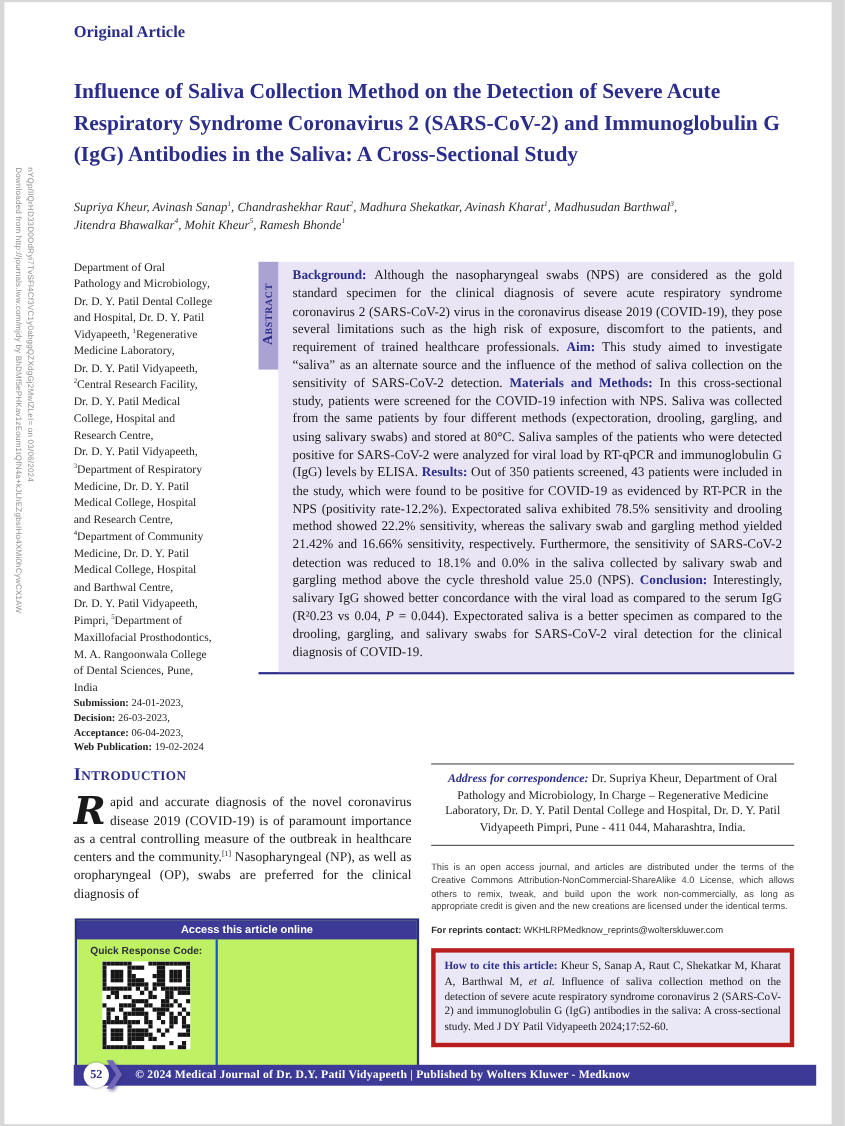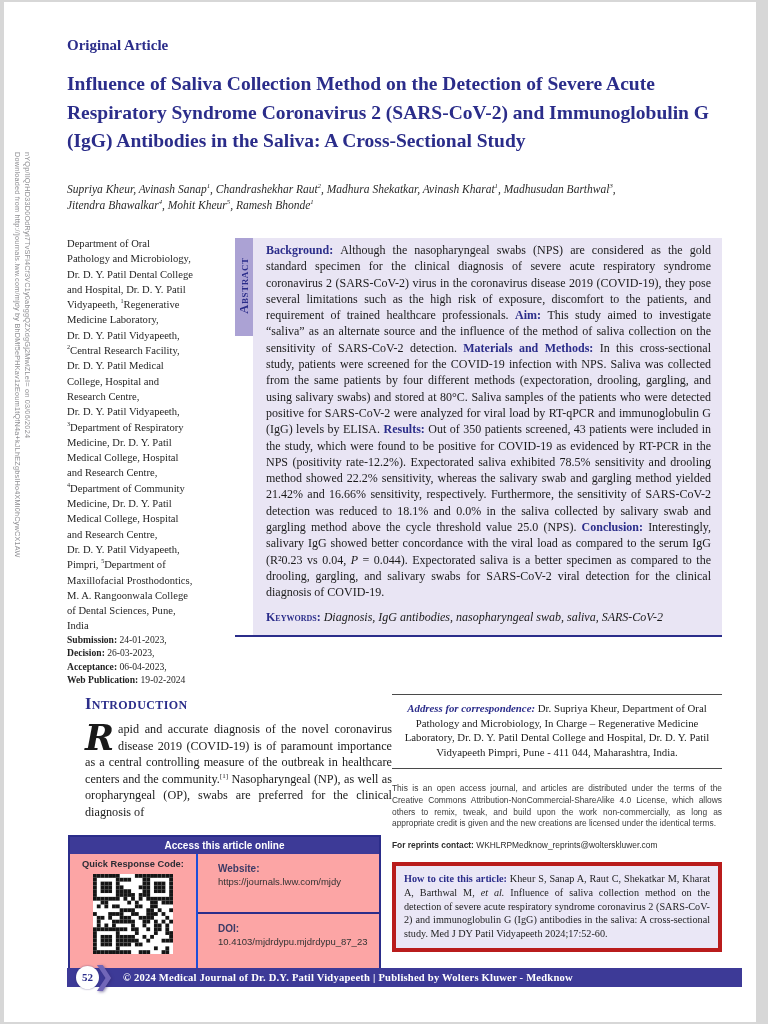--- a/index.html
+++ b/index.html
@@ -6,21 +6,21 @@
   body{width:768px;height:1024px;background:#d7d7d7;overflow:hidden;
        font-family:"Liberation Serif",serif;-webkit-font-smoothing:antialiased;}
   .page{position:relative;margin:2px 12px 0 4px;width:752px;height:1020px;background:#ffffff;}
 
   
   .watermark{position:absolute;left:7px;top:150px;height:505px;
              writing-mode:vertical-lr;text-orientation:sideways;
              font-family:"Liberation Sans",sans-serif;font-size:7.3px;line-height:10.5px;
              color:#8f8f93;letter-spacing:.2px;}
 
-  .section-label{position:absolute;left:63px;top:35px;font-size:15px;font-weight:bold;color:#2b2d8a;}
+  .section-label{position:absolute;left:63px;top:20px;font-size:15px;font-weight:bold;color:#2b2d8a;}
   .title{position:absolute;left:63px;top:68px;width:660px;margin:0;
          font-size:19.5px;line-height:28.5px;font-weight:bold;color:#2b2d8a;}
   .authors{position:absolute;left:63px;top:180px;width:650px;margin:0;
            font-style:italic;font-size:11.5px;line-height:15.5px;color:#2a2a2a;white-space:pre-line;}
   sup{font-size:.58em;vertical-align:super;line-height:0;}
 
   .affiliations{position:absolute;left:63px;top:234px;width:172px;
                 font-size:10.6px;line-height:15.3px;color:#1f1f1f;white-space:pre-line;}
   .dates{position:absolute;left:63px;top:631px;font-size:9.6px;line-height:13.4px;color:#1f1f1f;}
   .dates b{font-weight:bold;}
@@ -32,42 +32,42 @@
                      transform:rotate(-90deg);display:block;
                      font-variant:small-caps;font-weight:bold;font-size:12.5px;letter-spacing:.6px;color:#2b2d8a;}
   .abstract-box{margin-left:18px;background:#e9e5f4;padding:4px 11px 10px 13px;}
   .abs-text{margin:0;font-size:12px;line-height:16.3px;color:#1a1a1a;text-align:justify;}
   .abs-lbl{font-weight:bold;color:#2b2d8a;}
   .keywords{margin:9px 0 0 0;font-size:12px;line-height:15.5px;color:#1a1a1a;}
   .kw-label{font-variant:small-caps;font-weight:bold;color:#2b2d8a;}
   .keywords i{font-style:italic;}
 
   
-  .col-left{position:absolute;left:81px;top:692px;width:307px;}
+  .col-left{position:absolute;left:63px;top:692px;width:307px;}
   .col-left h2{margin:0;font-variant:small-caps;font-weight:bold;font-size:16.5px;
                letter-spacing:.4px;color:#2b2d8a;}
   .intro{margin:7px 0 0 0;font-size:12.2px;line-height:16.6px;color:#1a1a1a;text-align:justify;}
   .dropcap{float:left;font-family:"DejaVu Serif",serif;font-style:italic;font-weight:bold;
            font-size:35px;line-height:29px;padding:2px 4px 0 0;color:#1a1a1a;}
 
   .col-right{position:absolute;left:388px;top:692px;width:330px;}
   .rule{border-top:1.2px solid #4a4a4a;height:0;}
   .corr{padding:6px 0 9px 0;text-align:center;font-size:10.8px;line-height:14.6px;color:#222;}
   .corr-label{font-weight:bold;font-style:italic;color:#2b2d8a;}
   .corr-email{display:block;}
   .open-access{margin-top:14px;font-family:Liberation Sans, sans-serif;font-size:8.4px;
                line-height:11.6px;color:#3b3b3b;text-align:justify;}
   .reprints{margin-top:10px;font-family:"Liberation Sans",sans-serif;font-size:8.4px;color:#2d2d2d;}
   .reprints b{font-weight:bold;}
   .cite-box{margin-top:12px;border:4px solid #b91c1c;background:#eae7f6;padding:6px 8px 7px 8px;
             font-size:10.2px;line-height:13.9px;color:#1e1e1e;text-align:justify;}
   .cite-label{font-weight:bold;color:#2b2d8a;}
 
   
-  .access-box{position:absolute;left:64px;top:833px;width:309px;border:2px solid #2b2d8a;background:#fca5a5;}
+  .access-box{position:absolute;left:64px;top:833px;width:309px;border:2px solid #2b2d8a;background:#bef264;}
   .access-header{background:#3d3a97;color:#fff;text-align:center;
                  font-family:"Liberation Sans",sans-serif;font-weight:bold;font-size:10px;padding:2.5px 0 3px 0;}
   .access-body{display:flex;min-height:93px;}
   .access-left{width:122px;border-right:2px solid #1d4ed8;padding:5px 2px 18px 2px;text-align:center;}
   .qr-label{font-family:"Liberation Sans",sans-serif;font-weight:bold;font-size:9.3px;color:#2d2d35;}
   .qr-svg{display:block;margin:5px auto 0 auto;background:#fff;}
   .access-right{flex:1;display:flex;flex-direction:column;}
   .access-cell{flex:1;padding:9px 4px 7px 20px;}
   .access-cell.first{border-bottom:2px solid #2b2d8a;}
   .cell-label{font-family:"Liberation Sans",sans-serif;font-weight:bold;font-size:10px;color:#3c3b66;margin-bottom:2px;}
@@ -112,42 +112,41 @@
 College, Hospital and
 Research Centre,
 Dr. D. Y. Patil Vidyapeeth,
 </span><sup>3</sup><span>Department of Respiratory
 Medicine, Dr. D. Y. Patil
 Medical College, Hospital
 and Research Centre,
 </span><sup>4</sup><span>Department of Community
 Medicine, Dr. D. Y. Patil
 Medical College, Hospital
-and Research Centre,
+and Barthwal Centre,
 Dr. D. Y. Patil Vidyapeeth,
 Pimpri, </span><sup>5</sup><span>Department of
 Maxillofacial Prosthodontics,
 M. A. Rangoonwala College
 of Dental Sciences, Pune,
 India</span></div>
 
   <div class="dates">
     <div><b>Submission:</b><span> 24-01-2023,</span></div>
     <div><b>Decision:</b><span> 26-03-2023,</span></div>
     <div><b>Acceptance:</b><span> 06-04-2023,</span></div>
     <div><b>Web Publication:</b><span> 19-02-2024</span></div>
   </div>
 
   <div class="abstract-wrap">
     <div class="abstract-tab">
       <span>Abstract</span>
     </div>
     <div class="abstract-box">
       <p class="abs-text"><b class="abs-lbl">Background: </b><span><span>Although the nasopharyngeal swabs (NPS) are considered as the gold standard specimen for the clinical diagnosis of severe acute respiratory syndrome coronavirus 2 (SARS-CoV-2) virus in the coronavirus disease 2019 (COVID-19), they pose several limitations such as the high risk of exposure, discomfort to the patients, and requirement of trained healthcare professionals. </span></span><b class="abs-lbl">Aim: </b><span><span>This study aimed to investigate “saliva” as an alternate source and the influence of the method of saliva collection on the sensitivity of SARS-CoV-2 detection. </span></span><b class="abs-lbl">Materials and Methods: </b><span><span>In this cross-sectional study, patients were screened for the COVID-19 infection with NPS. Saliva was collected from the same patients by four different methods (expectoration, drooling, gargling, and using salivary swabs) and stored at 80°C. Saliva samples of the patients who were detected positive for SARS-CoV-2 were analyzed for viral load by RT-qPCR and immunoglobulin G (IgG) levels by ELISA. </span></span><b class="abs-lbl">Results: </b><span><span>Out of 350 patients screened, 43 patients were included in the study, which were found to be positive for COVID-19 as evidenced by RT-PCR in the NPS (positivity rate-12.2%). Expectorated saliva exhibited 78.5% sensitivity and drooling method showed 22.2% sensitivity, whereas the salivary swab and gargling method yielded 21.42% and 16.66% sensitivity, respectively. Furthermore, the sensitivity of SARS-CoV-2 detection was reduced to 18.1% and 0.0% in the saliva collected by salivary swab and gargling method above the cycle threshold value 25.0 (NPS). </span></span><b class="abs-lbl">Conclusion: </b><span><span>Interestingly, salivary IgG showed better concordance with the viral load as compared to the serum IgG (R²0.23 vs 0.04, </span><i>P</i><span> = 0.044). Expectorated saliva is a better specimen as compared to the drooling, gargling, and salivary swabs for SARS-CoV-2 viral detection for the clinical diagnosis of COVID-19.</span></span></p>
-      <p class="keywords"><b class="kw-label">Keywords: </b><i>Diagnosis, IgG antibodies, nasopharyngeal swab, saliva, SARS-CoV-2</i></p>
     </div>
   </div>
 
   <div class="col-left">
     <h2>Introduction</h2>
     <p class="intro"><span class="dropcap">R</span><span><span>apid and accurate diagnosis of the novel coronavirus disease 2019 (COVID-19) is of paramount importance as a central controlling measure of the outbreak in healthcare centers and the community.</span><sup>[1]</sup><span> Nasopharyngeal (NP), as well as oropharyngeal (OP), swabs are preferred for the clinical diagnosis of</span></span></p>
   </div>
 
   <div class="col-right">
     <div class="rule"></div>
@@ -400,30 +399,20 @@
               <rect x="32" y="80" width="4" height="4"></rect>
               <rect x="36" y="80" width="4" height="4"></rect>
               <rect x="48" y="80" width="4" height="4"></rect>
               <rect x="52" y="80" width="4" height="4"></rect>
               <rect x="56" y="80" width="4" height="4"></rect>
               <rect x="72" y="80" width="4" height="4"></rect>
               <rect x="76" y="80" width="4" height="4"></rect>
             </g>
           </svg>
       </div>
-      <div class="access-right">
-        <div class="access-cell first">
-          <div class="cell-label">Website:</div>
-          <div class="cell-value">https://journals.lww.com/mjdy</div>
-        </div>
-        <div class="access-cell">
-          <div class="cell-label">DOI:</div>
-          <div class="cell-value">10.4103/mjdrdypu.mjdrdypu_87_23</div>
-        </div>
-      </div>
     </div>
   </div>
 
   <div class="footer-bar">
     <span class="chevron">❯</span>
     <div class="page-badge">
       <span>52</span>
     </div>
     <span class="footer-text">© 2024 Medical Journal of Dr. D.Y. Patil Vidyapeeth | Published by Wolters Kluwer - Medknow</span>
   </div>

